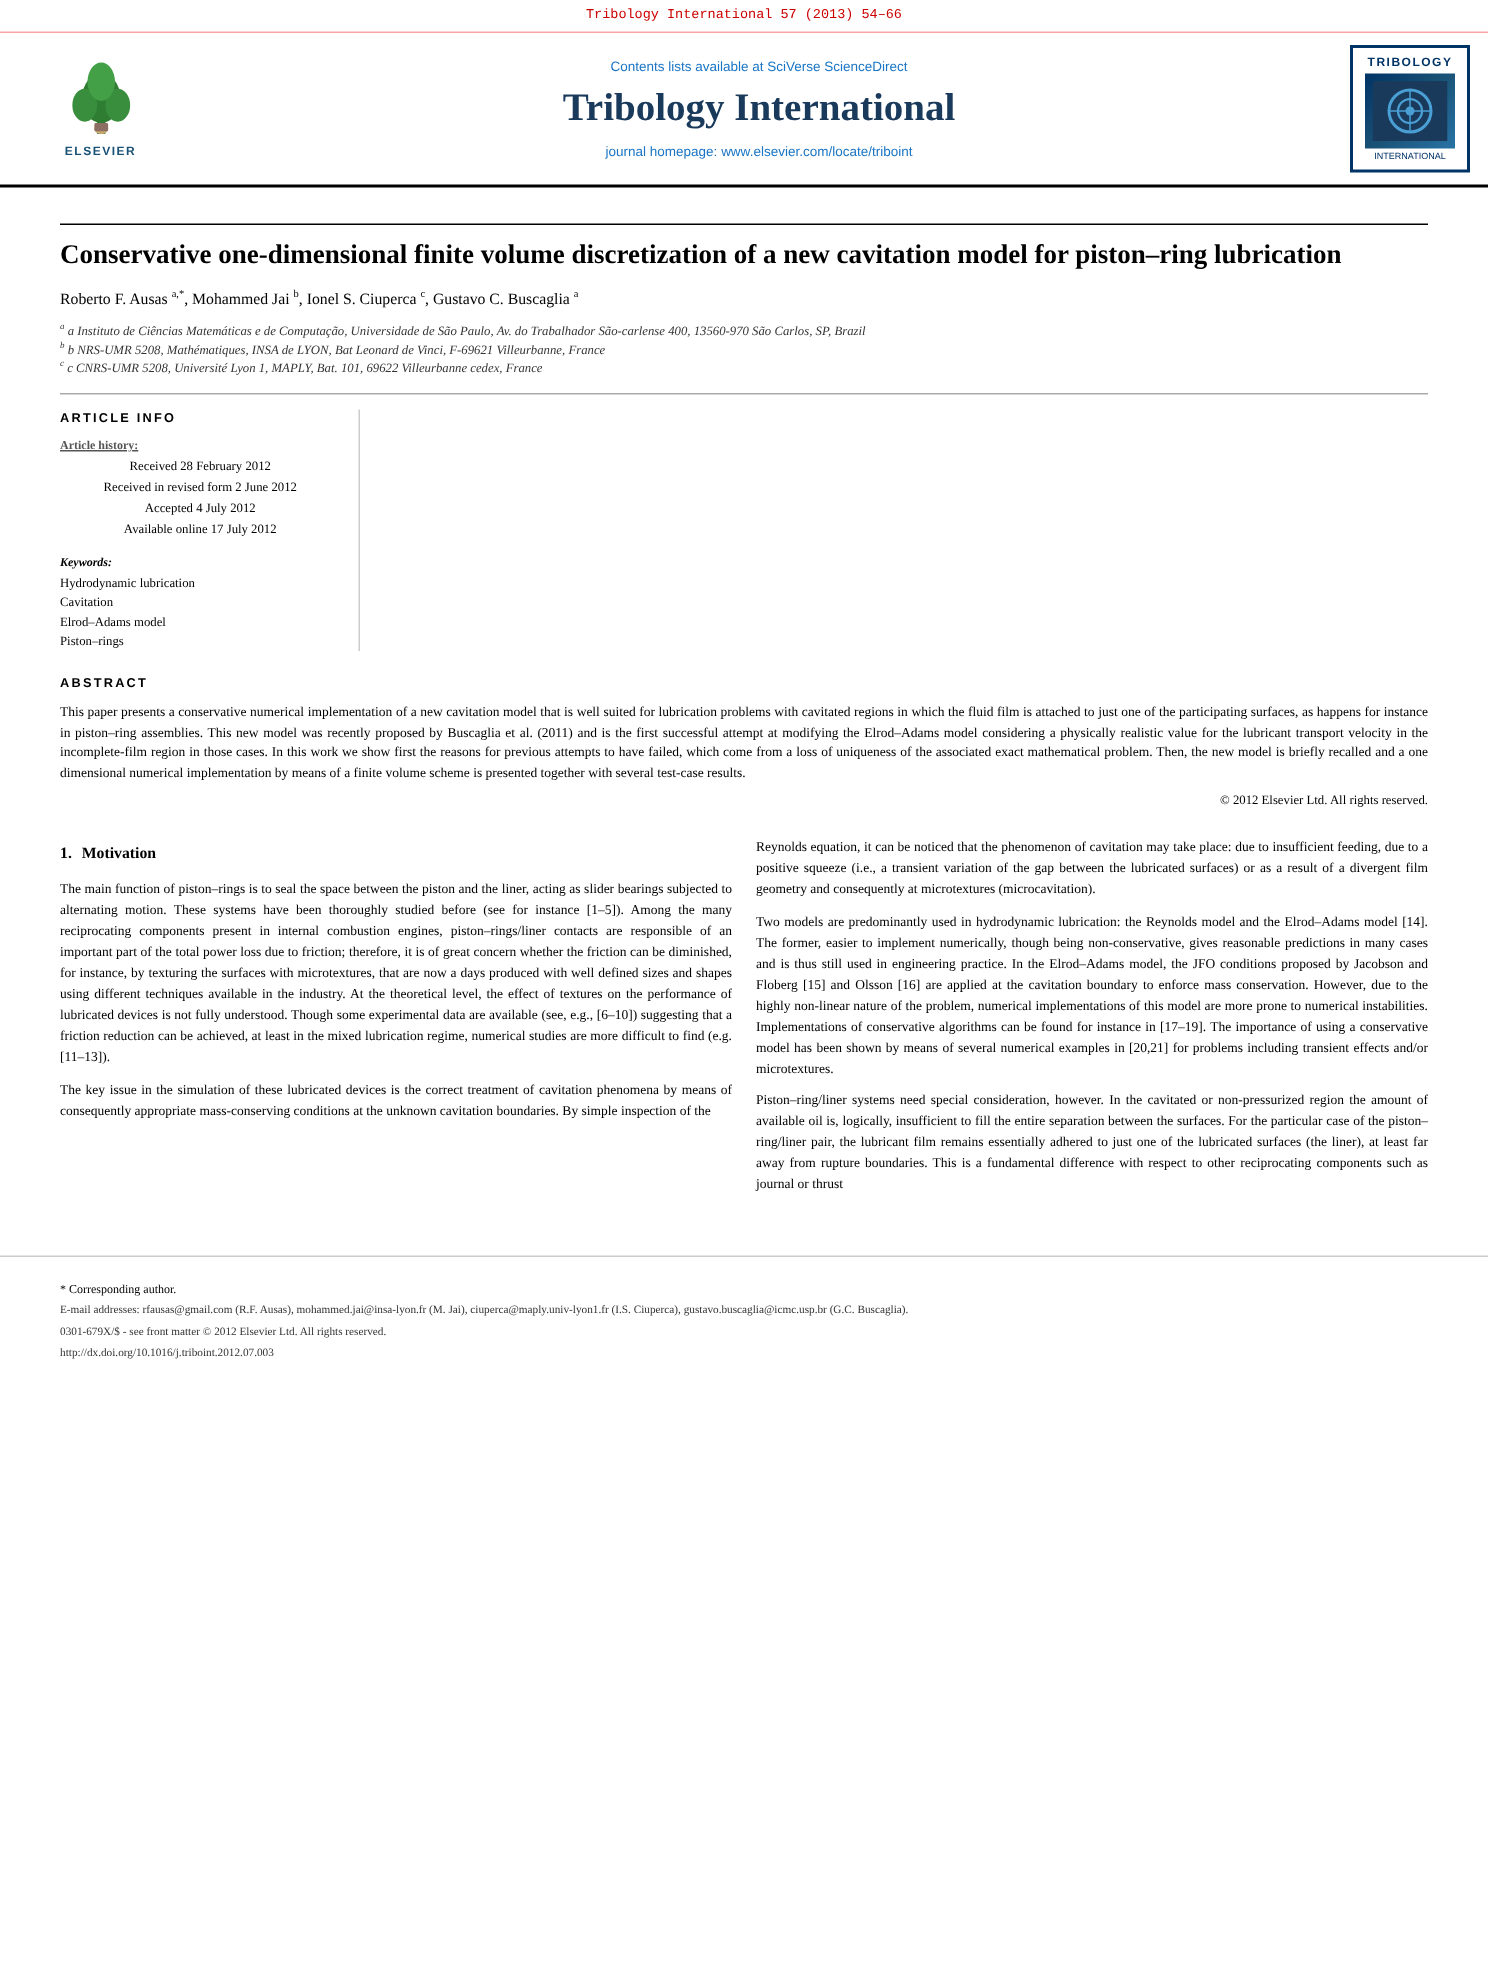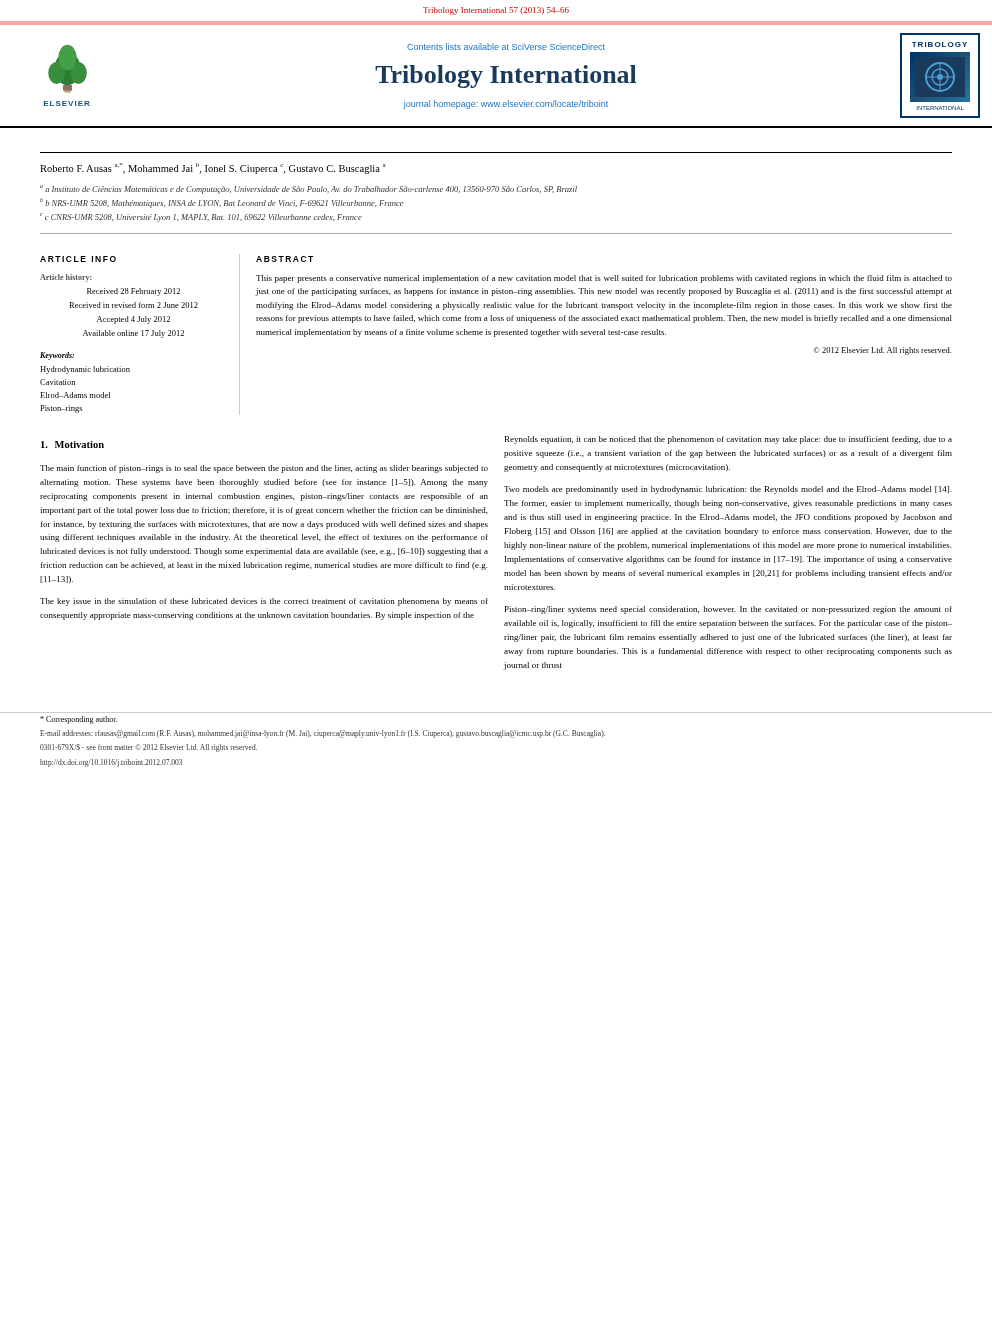--- a/index.html
+++ b/index.html
@@ -9,26 +9,26 @@
       color: #000;
       width: 992px;
       min-height: 1323px;
       font-size: 10px;
       line-height: 1.4;
     }
 
     
     .journal-bar {
       background: #fff;
-      border-bottom: 4px solid #fca5a5;
+      border-bottom: 1px solid #fca5a5;
       text-align: center;
       padding: 4px 0;
       font-size: 9px;
       color: #c00;
-      font-family: Liberation Serif, serif;
+      font-family: Liberation Mono, monospace;
     }
 
     
     .header-area {
       display: flex;
       align-items: center;
       border-bottom: 2px solid #000;
       padding: 8px 12px;
       background: #fff;
     }
@@ -178,21 +178,22 @@
     hr.section-rule-thick {
       border: none;
       border-top: 1.5px solid #000;
       margin: 8px 0;
     }
 
     
     .info-abstract-row {
       display: flex;
       gap: 16px;
-      margin-top: 20px;
+      margin-top: 10px;
+      flex-direction: column;
     }
 
     .article-info-col {
       width: 200px;
       min-width: 200px;
       border-right: 1px solid #ccc;
       padding-right: 12px;
     }
 
     .article-info-heading {
@@ -203,20 +204,21 @@
       font-weight: bold;
       margin-bottom: 6px;
       color: #000;
     }
 
     .article-info-sub {
       font-size: 8px;
       font-weight: bold;
       color: #555;
       margin-bottom: 3px;
+      text-decoration: underline;
     }
 
     .article-info-text {
       font-size: 8.5px;
       margin-bottom: 2px;
       color: #000;
       text-align: center;
     }
 
     .keywords-section {
@@ -292,21 +294,21 @@
 
     .body-paragraph {
       margin-bottom: 8px;
       font-size: 9px;
       text-align: justify;
       line-height: 1.55;
     }
 
     
     .footer-area {
-      padding: 1px 40px;
+      padding: 16px 40px;
       border-top: 1px solid #ccc;
       margin-top: 16px;
     }
 
     .footer-note {
       font-size: 7.5px;
       color: #333;
       margin-bottom: 2px;
     }
 
@@ -376,20 +378,21 @@
       </div>
       <div class="tribology-badge-intl">INTERNATIONAL</div>
     </div>
   </div>
 </div>
 
 <div class="paper-area">
 
   <hr class="section-rule-thick">
 
+  <div class="paper-title">Conservative one-dimensional finite volume discretization of a new cavitation model for piston–ring lubrication</div>
 
   <div class="authors">
     Roberto F. Ausas <sup>a,*</sup>, Mohammed Jai <sup>b</sup>, Ionel S. Ciuperca <sup>c</sup>, Gustavo C. Buscaglia <sup>a</sup>
   </div>
 
   <div class="affiliations">
     <div><sup>a</sup> <span>a Instituto de Ciências Matemáticas e de Computação, Universidade de São Paulo, Av. do Trabalhador São-carlense 400, 13560-970 São Carlos, SP, Brazil</span></div>
     <div><sup>b</sup> <span>b NRS-UMR 5208, Mathématiques, INSA de LYON, Bat Leonard de Vinci, F-69621 Villeurbanne, France</span></div>
     <div><sup>c</sup> <span>c CNRS-UMR 5208, Université Lyon 1, MAPLY, Bat. 101, 69622 Villeurbanne cedex, France</span></div>
   </div>

